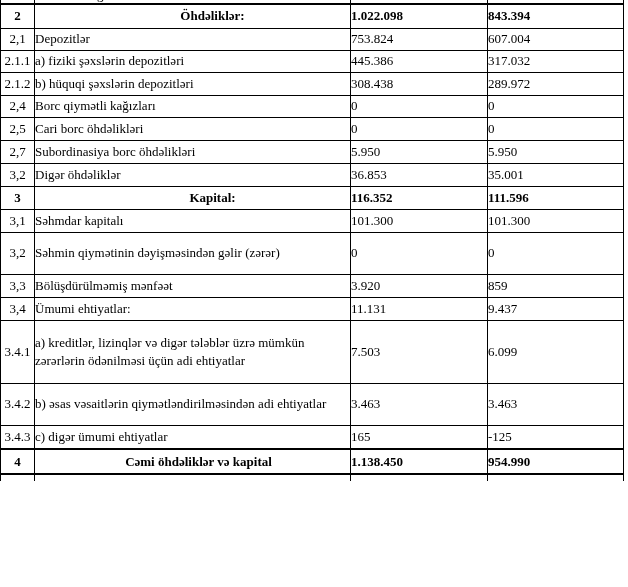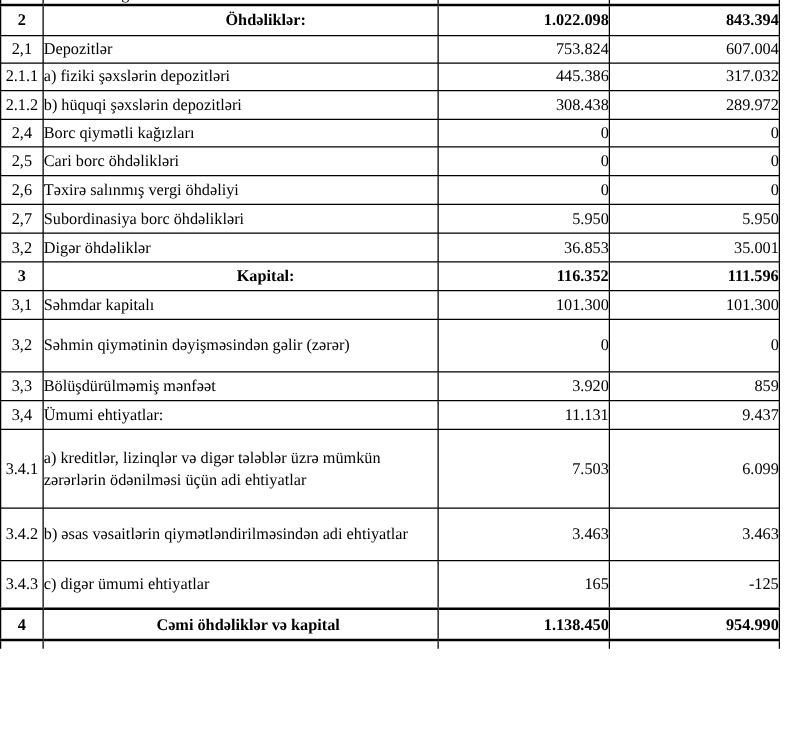--- a/index.html
+++ b/index.html
@@ -32,21 +32,21 @@
     font-size: 12.5px;
     padding: 0 1px;
   }
   td.desc {
     text-align: left;
     padding: 1px 3px 1px 4px;
     line-height: 1.38;
     margin-left: 48px;
   }
   td.val {
-    text-align: right;
+    text-align: left;
   }
   tr.sec td {
     font-weight: bold;
   }
   tr.sec td.desc {
     text-align: center;
     padding-left: 40px; 
   }
   tr.row-total td.desc {
     padding-left: 12px;
@@ -131,26 +131,20 @@
     <td class="val">0</td>
   </tr>
 
   <tr style="height:23px">
     <td class="num">2,5</td>
     <td class="desc">Cari borc öhdəlikləri</td>
     <td class="val">0</td>
     <td class="val">0</td>
   </tr>
 
-  <tr style="height:23px">
-    <td class="num">2,6</td>
-    <td class="desc">Təxirə salınmış vergi öhdəliyi</td>
-    <td class="val">0</td>
-    <td class="val">0</td>
-  </tr>
 
   <tr style="height:23px">
     <td class="num">2,7</td>
     <td class="desc">Subordinasiya borc öhdəlikləri</td>
     <td class="val">5.950</td>
     <td class="val">5.950</td>
   </tr>
 
   <tr style="height:23px">
     <td class="num">3,2</td>
@@ -201,21 +195,21 @@
     <td class="val">6.099</td>
   </tr>
 
   <tr style="height:42px">
     <td class="num">3.4.2</td>
     <td class="desc">b) əsas vəsaitlərin qiymətləndirilməsindən adi ehtiyatlar</td>
     <td class="val">3.463</td>
     <td class="val">3.463</td>
   </tr>
 
-  <tr style="height:39px">
+  <tr style="height:24px">
     <td class="num">3.4.3</td>
     <td class="desc">c) digər ümumi ehtiyatlar</td>
     <td class="val">165</td>
     <td class="val">-125</td>
   </tr>
 
   <tr class="sec row-total" style="height:25px">
     <td class="num">4</td>
     <td class="desc">Cəmi öhdəliklər və kapital</td>
     <td class="val">1.138.450</td>

